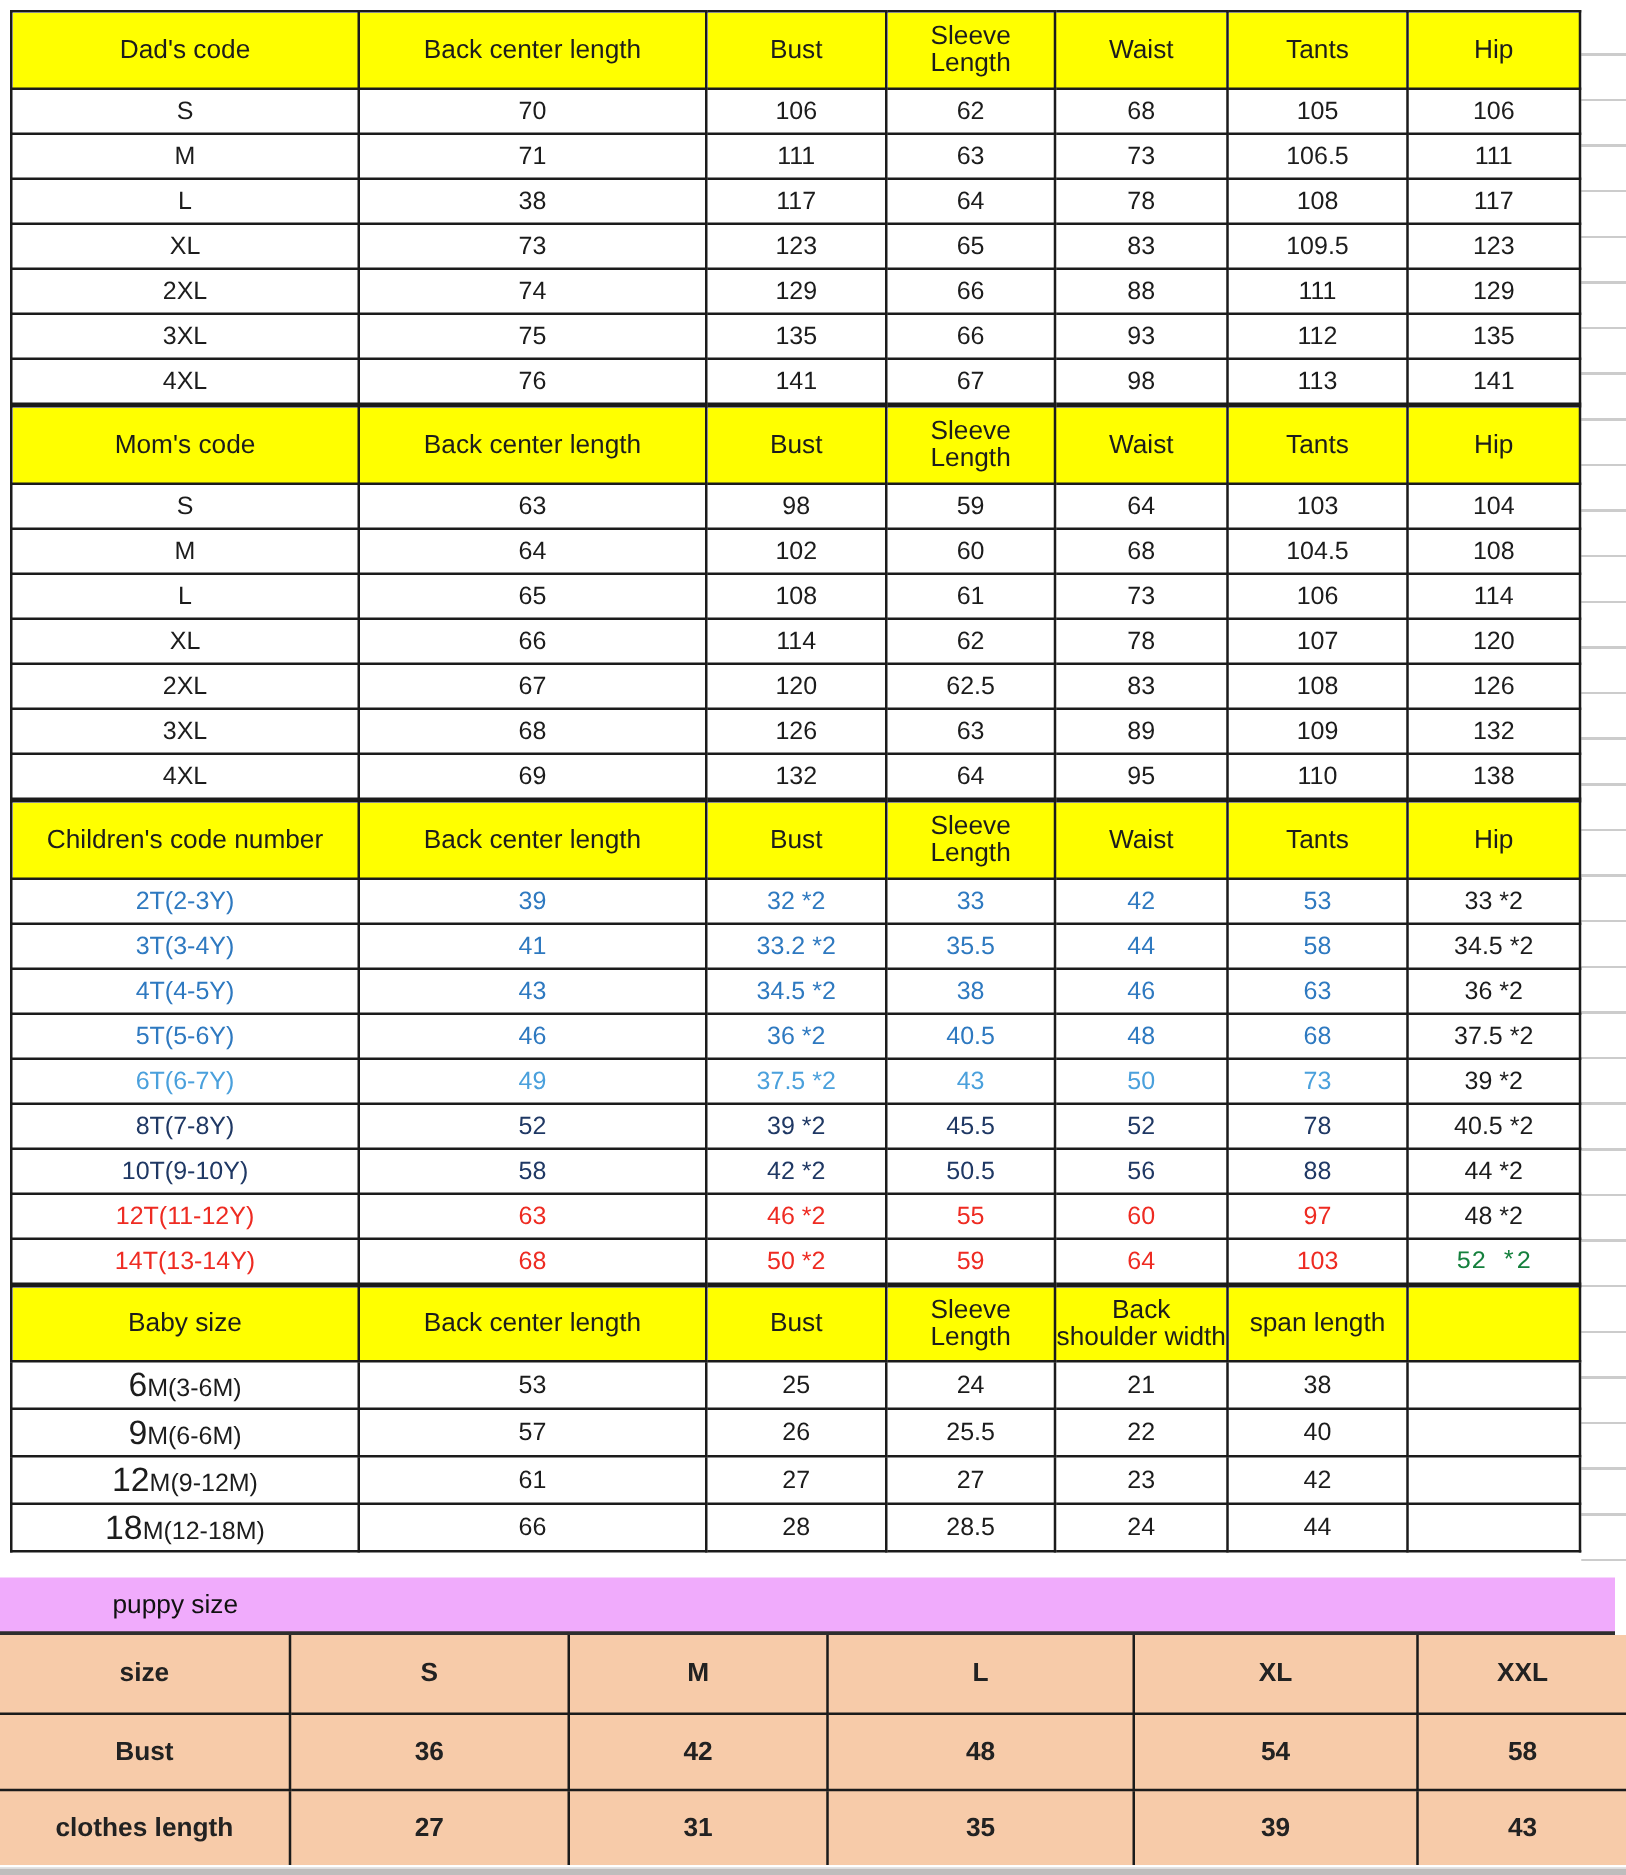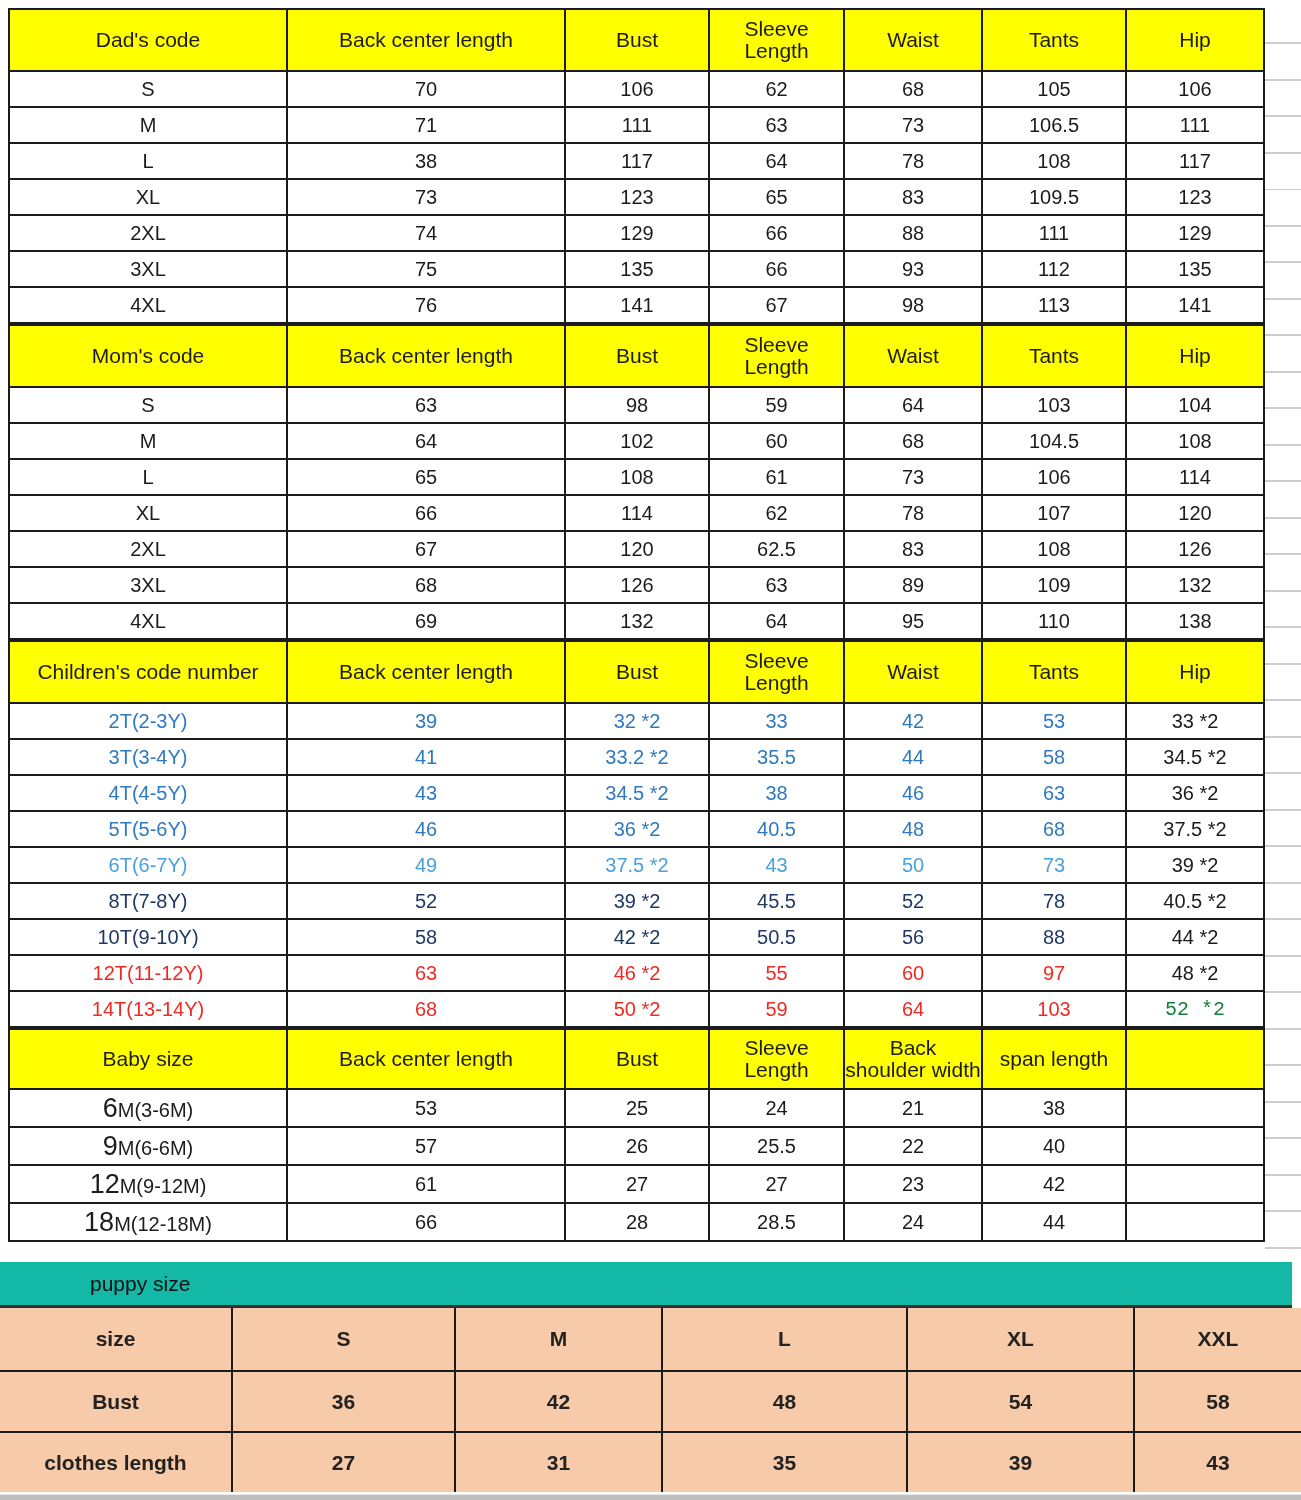--- a/index.html
+++ b/index.html
@@ -22,21 +22,21 @@
   td.lbl{text-align:left;padding-left:2px;}
   td.lbl .big{font-size:27px;font-weight:400;}
   td.ghost{border:none;border-bottom:1px solid #c8c8c8;border-right:1px solid #c8c8c8;background:#fff;}
   
   #right-strip{
     position:absolute;left:1265px;top:8px;width:36px;height:1250px;
     background:repeating-linear-gradient(to bottom,#ffffff 0 34.5px,#cccccc 34.5px 36.5px);
   }
   
   #puppy-bar{
-    position:absolute;left:0;top:1262px;width:1292px;height:43px;background:#14b8a6;
+    position:absolute;left:0;top:1262px;width:1292px;height:43px;background:#f0abfc;
     border-bottom:3px solid #2e2e2e;display:flex;align-items:center;
   }
   #puppy-bar .bar-label{margin-left:90px;font-size:21px;color:#111;}
   #puppy-table{position:absolute;left:0;top:1308px;width:1301px;border-collapse:collapse;table-layout:fixed;}
   #puppy-table td{
     background:#f7cba9;border:2px solid #1b1b1b;text-align:center;vertical-align:middle;
     font-size:21px;font-weight:bold;color:#222;padding:0;
   }
   #puppy-table tr td:first-child{border-left:none;}
   #puppy-table tr td:last-child{border-right:none;}

